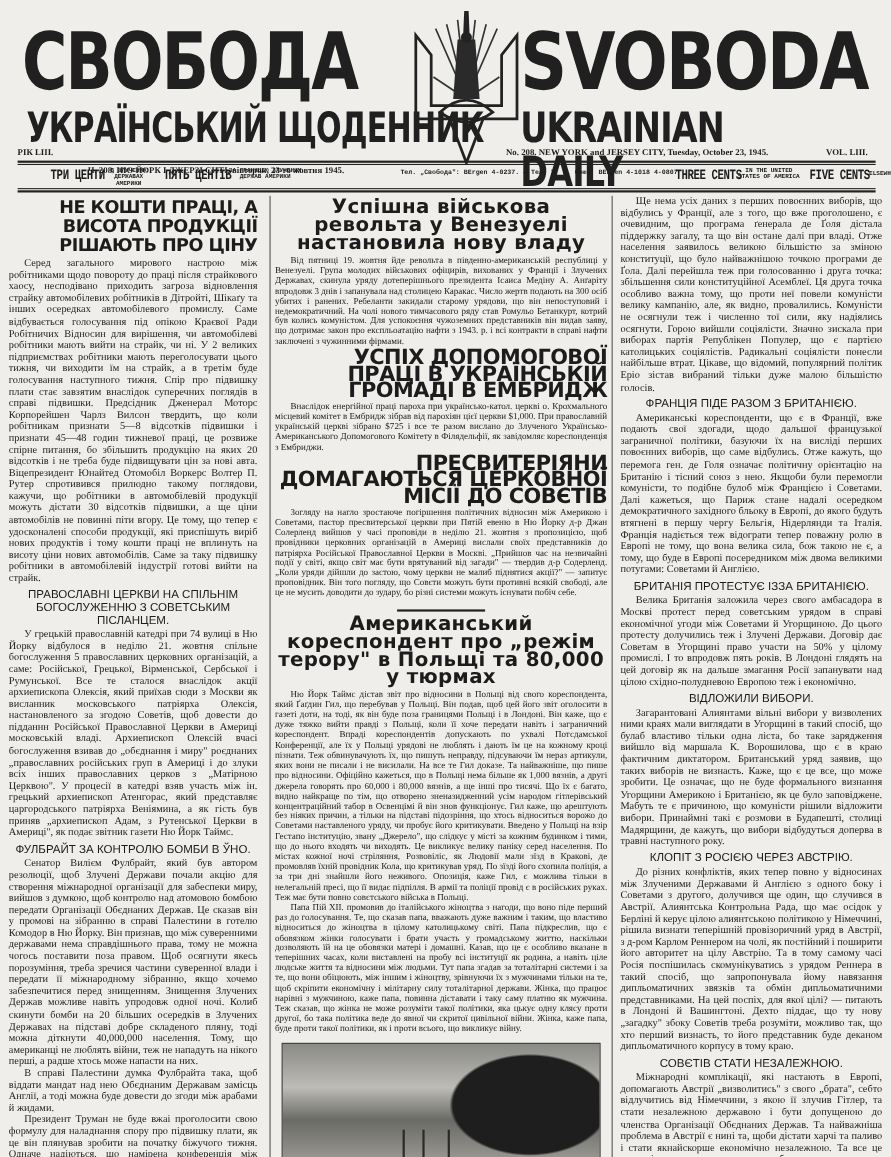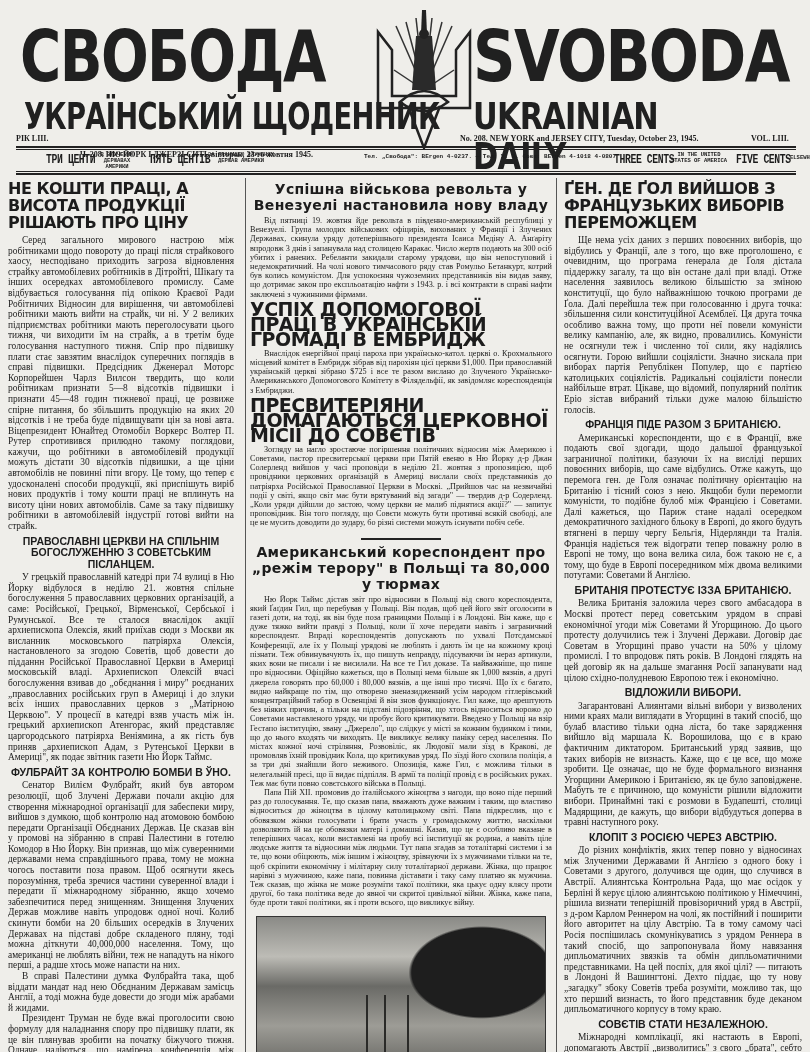--- a/index.html
+++ b/index.html
@@ -41,31 +41,31 @@
   .pricebar .small { position:absolute; font-size:5.5px; font-weight:bold; line-height:6px; text-align:center; white-space:nowrap; }
   .pricebar .tel { position:absolute; top:3px; font-size:6px; font-weight:bold; white-space:nowrap; }
   
   .col { position:absolute; top:178px; font-family:"Liberation Serif", serif; font-size:9.4px; line-height:10.6px; text-align:justify; }
   .col p { margin:0; text-indent:14px; }
   .colL { left:8px; width:226px; }
   .colM { left:245px; width:312px; border-left:1px solid #555; border-right:1px solid #555; padding:0 4px; box-sizing:border-box; font-size:8.2px; line-height:9.2px; }
   .colR { left:564px; width:238px; }
   h1.cond, h2.cond {
     margin:2px 0 4px; font-family:"DejaVu Sans", sans-serif; font-weight:bold;
-    text-align:left; line-height:17px; letter-spacing:-0.5px;
+    text-align:right; line-height:17px; letter-spacing:-0.5px;
   }
   .colL h1.cond { font-size:16px; }
   .colR h1.cond { font-size:16px; }
   h3.sub {
-    margin:4px 0 2px; font-family:"Liberation Sans", sans-serif; font-weight:bold;
+    margin:4px 0 2px; font-family:"Liberation Sans", sans-serif; font-weight:normal;
     text-align:center; font-size:10.5px; line-height:11.5px;
   }
   .colM h2.round {
     margin:3px 0 3px; font-family:"DejaVu Sans", sans-serif; font-weight:bold;
-    text-align:center; font-size:14px; line-height:16px; letter-spacing:0.3px;
+    text-align:center; font-size:18px; line-height:16px; letter-spacing:0.3px;
   }
   .colM h2.cond { font-size:19px; line-height:15px; margin:3px 0 2px; }
   .sep { height:6px; margin:4px auto; width:80px; border-bottom:2px solid #222; }
   .photo {
     margin:8px 6px 4px; height:198px;
     background:
       radial-gradient(ellipse at 78% 28%, #1e1e1e 0 22%, transparent 23%),
       linear-gradient(180deg, #8a8a86 0%, #bdbcb6 20%, #6a6a66 35%, #9d9c96 55%, #5c5c58 80%, #3e3e3a 100%);
     position:relative; border:1px solid #333;
   }
@@ -162,21 +162,20 @@
 
     <div class="photo">
       <div class="lane" style="left:38%;"></div>
       <div class="lane" style="left:44%;"></div>
       <div class="lane" style="left:52%;"></div>
     </div>
 
   </div>
 
   <div class="col colR">
-    <h1 class="cond">ҐЕН. ДЕ ҐОЛ ВИЙШОВ З ФРАНЦУЗЬКИХ ВИБОРІВ ПЕРЕМОЖЦЕМ</h1>
     <p>Ще нема усіх даних з перших повоєнних виборів, що відбулись у Франції, але з того, що вже проголошено, є очевидним, що програма ґенерала де Ґоля дістала піддержку загалу, та що він остане далі при владі. Отже населення заявилось великою більшістю за зміною конституції, що було найважнішою точкою програми де Ґола. Далі перейшла теж при голосованню і друга точка: збільшення сили конституційної Асемблеї. Ця друга точка особливо важна тому, що проти неї повели комуністи велику кампанію, але, як видно, провалились. Комуністи не осягнули теж і численно тої сили, яку надіялись осягнути. Горою вийшли соціялісти. Значно зискала при виборах партія Републікен Популер, що є партією католицьких соціялістів. Радикальні соціялісти понесли найбільше втрат. Цікаве, що відомий, популярний політик Еріо зістав вибраний тільки дуже малою більшістю голосів.</p>
 
     <h3 class="sub">ФРАНЦІЯ ПІДЕ РАЗОМ З БРИТАНІЄЮ.</h3>
     <p>Американські кореспонденти, що є в Франції, вже подають свої здогади, щодо дальшої французької заграничної політики, базуючи їх на висліді перших повоєнних виборів, що саме відбулись. Отже кажуть, що перемога ген. де Голя означає політичну орієнтацію на Британію і тісний союз з нею. Якщоби були перемогли комуністи, то подібне булоб між Францією і Советами. Далі кажеться, що Париж стане надалі осередком демократичного західного бльоку в Европі, до якого будуть втягнені в першу чергу Бельгія, Нідерлянди та Італія. Франція надіється теж відограти тепер поважну ролю в Европі не тому, що вона велика сила, бож такою не є, а тому, що буде в Европі посередником між двома великими потугами: Советами й Англією.</p>
 
     <h3 class="sub">БРИТАНІЯ ПРОТЕСТУЄ ІЗЗА БРИТАНІЄЮ.</h3>
     <p>Велика Британія заложила через свого амбасадора в Москві протест перед советським урядом в справі економічної угоди між Советами й Угорщиною. До цього протесту долучились теж і Злучені Держави. Договір дає Советам в Угорщині право участи на 50% у цілому промислі. І то впродовж пять років. В Лондоні глядять на цей договір як на дальше змагання Росії запанувати над цілою східно-полудневою Европою теж і економічно.</p>
 
     <h3 class="sub">ВІДЛОЖИЛИ ВИБОРИ.</h3>
     <p>Загарантовані Алиянтами вільні вибори у визволених ними краях мали виглядати в Угорщині в такий спосіб, що булаб властиво тільки одна ліста, бо таке зарядження вийшло від маршала К. Ворошилова, що є в краю фактичним диктатором. Британський уряд заявив, що таких виборів не визнасть. Каже, що є це все, що може зробити. Це означає, що не буде формального визнання Угорщини Америкою і Британією, як це було заповіджене. Мабуть те є причиною, що комуністи рішили відложити вибори. Принаймні такі є розмови в Будапешті, столиці Мадярщини, де кажуть, що вибори відбудуться доперва в травні наступного року.</p>

